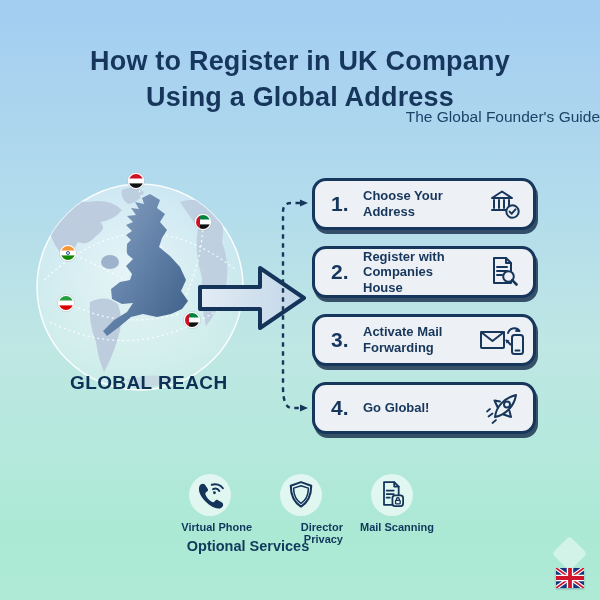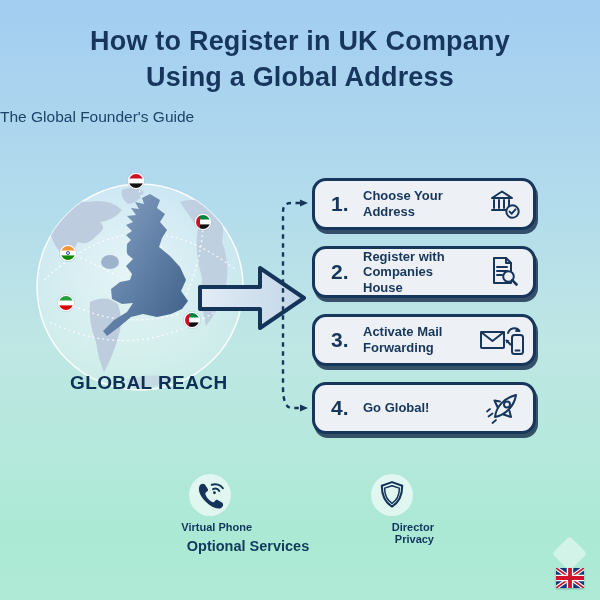--- a/index.html
+++ b/index.html
@@ -3,23 +3,23 @@
 <meta charset="utf-8">
 <style>
   html,body{margin:0;padding:0;background:#dfeef5;}
   .canvas{
     position:relative;width:600px;height:600px;overflow:hidden;
     font-family:"Liberation Sans",sans-serif;
     background:linear-gradient(180deg,var(--bg-top,#a3cdf1) 0%,#b3dcec 35%,#bfe7e4 58%,var(--bg-bottom,#ace9d5) 88%,#aeead6 100%);
   }
   .abs{position:absolute;}
   
-  .title{top:24px;left:0;width:600px;text-align:center;font-size:27px;font-weight:bold;
+  .title{top:44px;left:0;width:600px;text-align:center;font-size:27px;font-weight:bold;
          color:var(--navy,#16365c);line-height:1.32;letter-spacing:.2px;}
-  .subtitle{top:108px;left:0;width:600px;text-align:left;font-size:15.5px;font-weight:500;color:#1d4268;}
+  .subtitle{top:108px;left:0;width:600px;text-align:right;font-size:15.5px;font-weight:500;color:#1d4268;}
   
   .steps{left:312px;top:178px;width:224px;}
   .step{position:relative;height:52px;margin-bottom:16px;background:var(--box-fill,#edf0f4);
         border:3px solid var(--navy,#16365c);border-radius:14px;
         box-shadow:2px 4px 0 rgba(20,42,72,.8);
         display:flex;align-items:center;padding:0 8px 0 16px;box-sizing:border-box;}
   .step-number{font-size:21px;font-weight:bold;color:var(--navy,#16365c);width:32px;flex:none;}
   .step-label{font-size:13px;font-weight:bold;color:var(--navy,#16365c);line-height:1.2;flex:1;padding-right:4px;}
   .step-icon{flex:none;width:46px;height:36px;display:flex;align-items:center;justify-content:flex-end;}
   
@@ -257,20 +257,33 @@
     <div class="service">
       <div class="service-circle">
         <svg width="32" height="32" viewBox="0 0 36 36" fill="none" stroke="#14345a" stroke-linejoin="round">
           <path stroke-width="2.3" d="M18,3.5 L29.5,7.5 C29.5,17 26,26 18,31 C10,26 6.5,17 6.5,7.5 Z"></path>
           <path stroke-width="1.7" d="M18,7.5 L26.3,10.3 C26.3,17 23.8,23.5 18,27.3 C12.2,23.5 9.7,17 9.7,10.3 Z"></path>
         </svg>
       </div>
       <div class="service-label">Director Privacy</div>
     </div>
 
+    <div class="service">
+      <div class="service-circle">
+        <svg width="32" height="32" viewBox="0 0 36 36" fill="none" stroke="#14345a" stroke-width="2" stroke-linecap="round" stroke-linejoin="round">
+          <path d="M9,3.5 H20.5 L25.5,8.5 V29 H9 Z"></path>
+          <path d="M20.5,3.5 V8.5 H25.5"></path>
+          <path d="M12,13 H20 M12,17 H20 M12,21 H15.5"></path>
+          <rect x="18.5" y="18.5" width="12" height="12" rx="3" fill="#eafaf4"></rect>
+          <rect x="22" y="24" width="5.2" height="4" rx="0.8" stroke-width="1.5"></rect>
+          <path d="M23,24 V22.7 a1.6,1.6 0 0 1 3.2,0 V24" stroke-width="1.5"></path>
+        </svg>
+      </div>
+      <div class="service-label">Mail Scanning</div>
+    </div>
   </div>
 
   <div class="abs opt-heading">Optional Services</div>
 
   <div class="abs flag-glow"></div>
   <div class="abs flag-wrap">
     <svg width="28" height="20" viewBox="0 0 28 20">
       <rect width="28" height="20" fill="#14357f"></rect>
       <path d="M0,0 L28,20 M28,0 L0,20" stroke="#ffffff" stroke-width="4"></path>
       <path d="M0,0 L28,20 M28,0 L0,20" stroke="#cf142b" stroke-width="1.8"></path>

